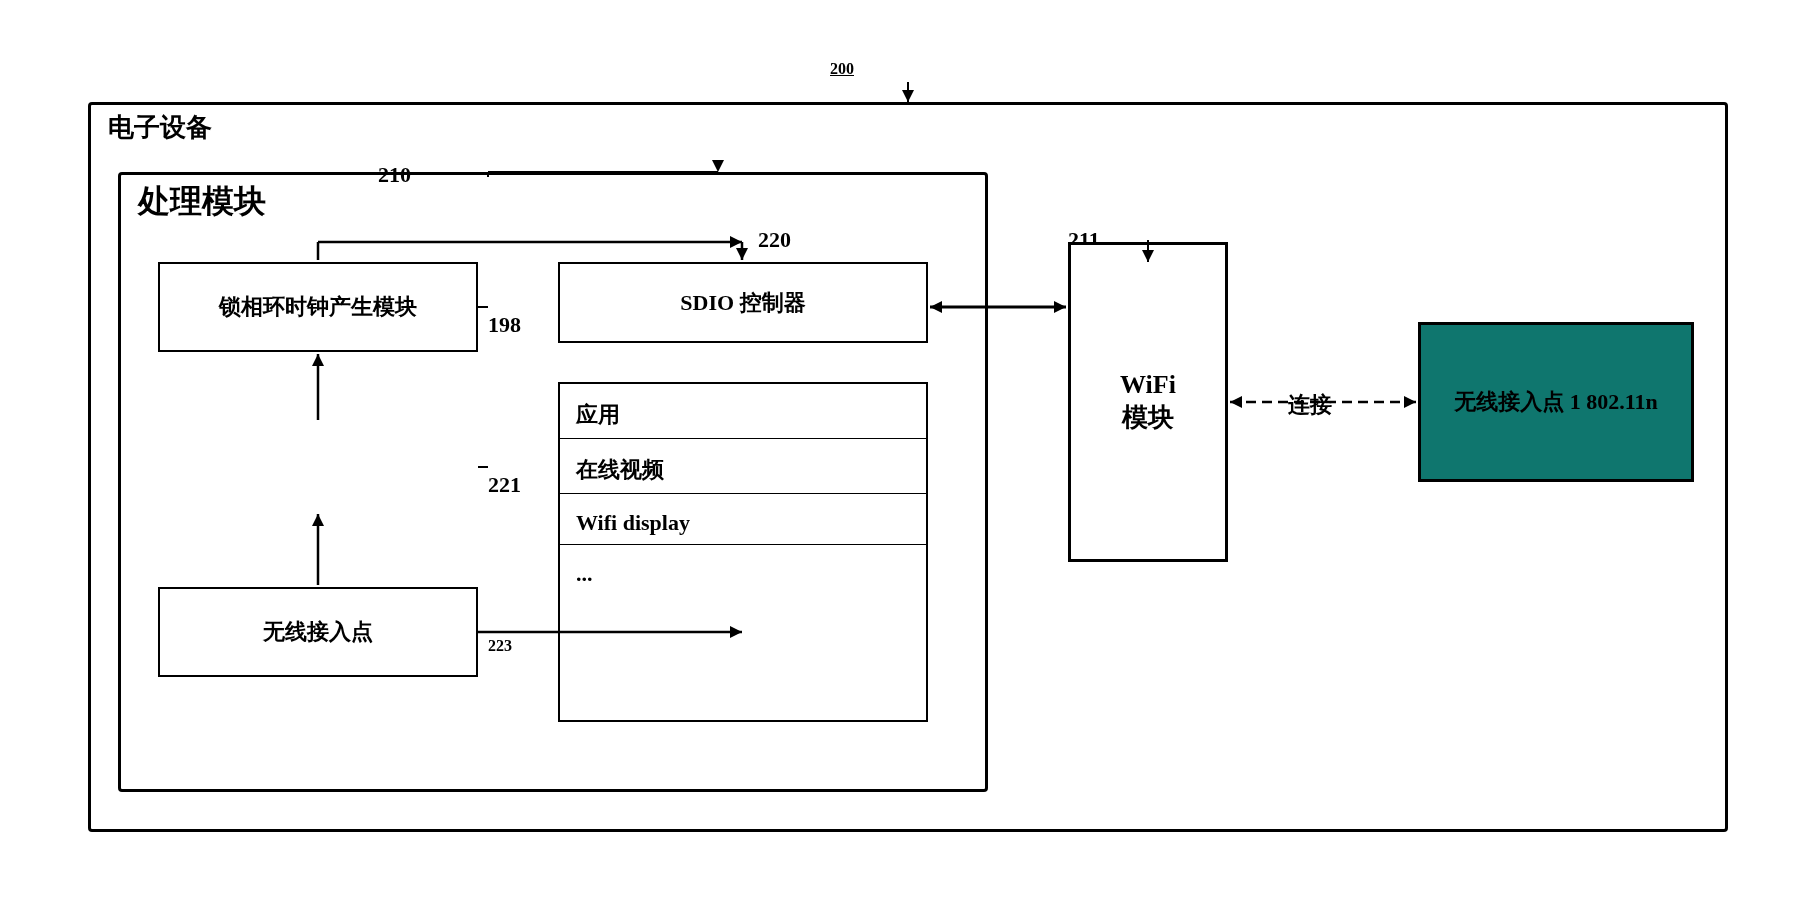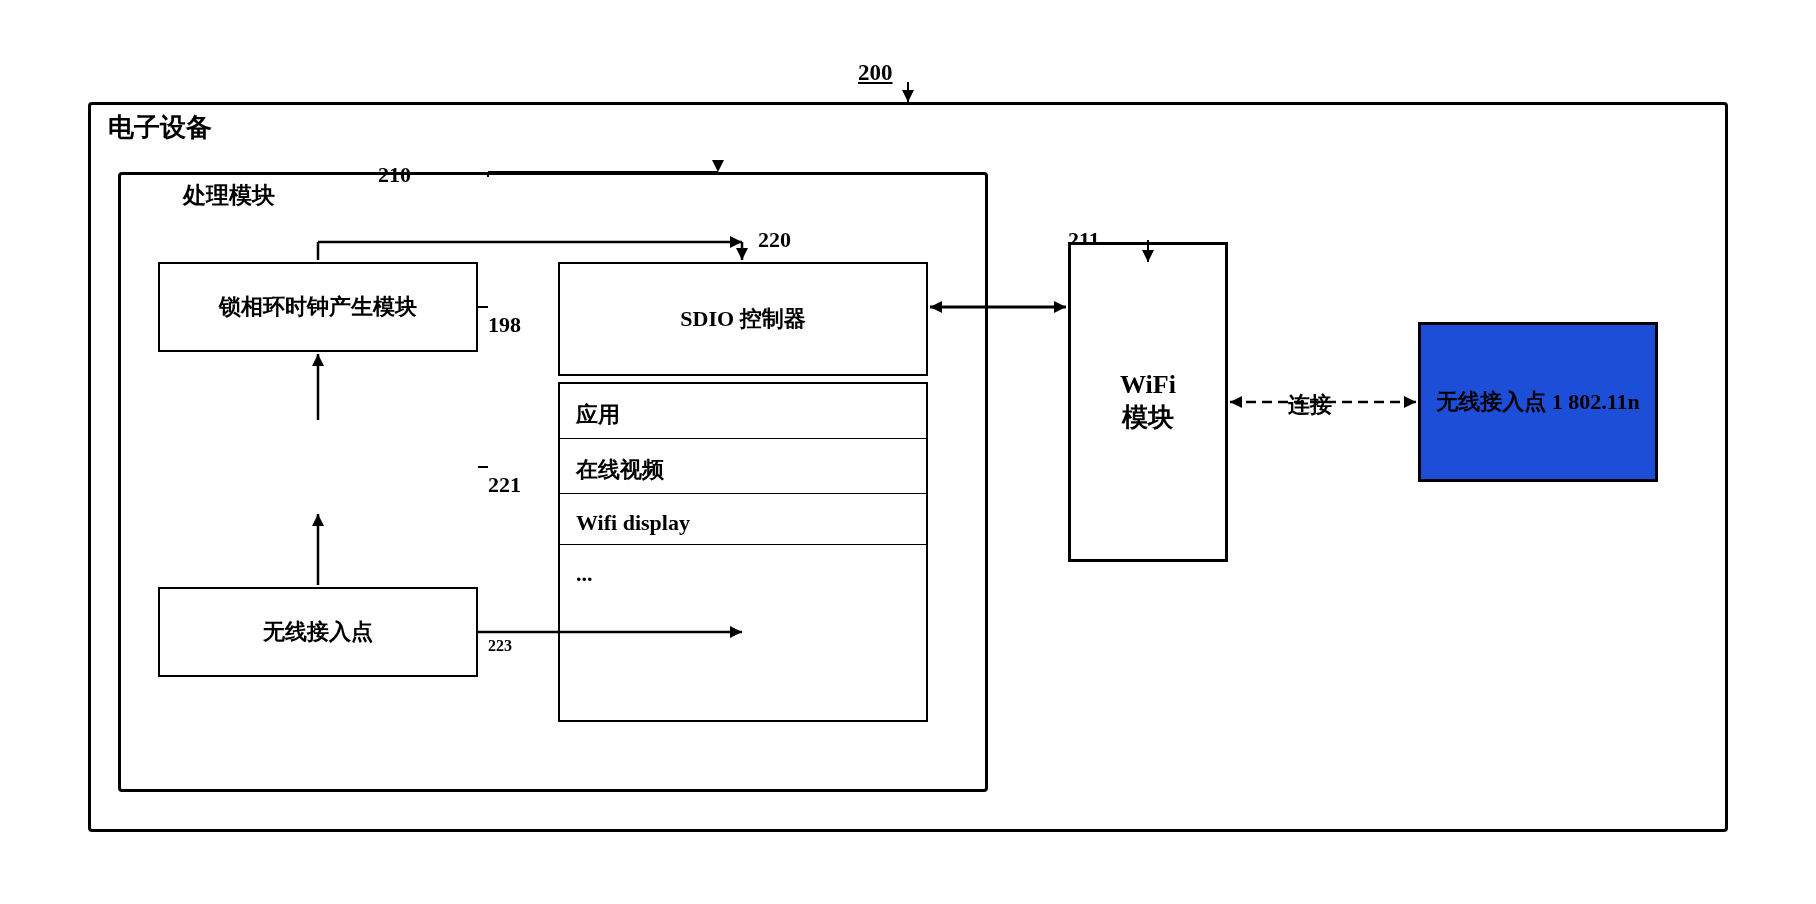--- a/index.html
+++ b/index.html
@@ -42,23 +42,22 @@
       left: 60px;
       width: 870px;
       height: 620px;
       border: 3px solid #000;
       border-radius: 4px;
     }
     .processing-label {
       position: absolute;
       top: 138px;
       left: 80px;
-      font-size: 23px;
-      font-weight: bold;
-      margin-left: 45px;
+      font-size: 32px;
+      font-weight: bold;
     }
     
     .module-box {
       position: absolute;
       border: 2.5px solid #000;
       display: flex;
       align-items: center;
       justify-content: center;
       font-size: 22px;
       font-weight: bold;
@@ -102,21 +101,21 @@
     }
     .app-list-item:last-child {
       border-bottom: none;
     }
     
     .sdio-box {
       position: absolute;
       top: 220px;
       left: 500px;
       width: 370px;
-      height: 114px;
+      height: 81px;
       border: 2.5px solid #000;
       display: flex;
       align-items: center;
       justify-content: center;
       font-size: 22px;
       font-weight: bold;
       background: #fff;
     }
     
     .wifi-module-box {
@@ -133,37 +132,37 @@
       font-weight: bold;
       text-align: center;
       background: #fff;
       writing-mode: horizontal-tb;
     }
     
     .wireless-ap-box {
       position: absolute;
       top: 280px;
       left: 1360px;
-      width: 240px;
+      width: 276px;
       height: 160px;
       border: 3px solid #000;
       display: flex;
       align-items: center;
       justify-content: center;
       font-size: 22px;
       font-weight: bold;
       text-align: right;
-      background: #1d4ed8;
+      background: #0f766e;
     }
     
     .label-200 {
       position: absolute;
       top: 18px;
-      left: 800px;
-      font-size: 23px;
+      left: 772px;
+      font-size: 16px;
       font-weight: bold;
       text-decoration: underline;
     }
     .label-210 {
       position: absolute;
       top: 120px;
       left: 320px;
       font-size: 22px;
       font-weight: bold;
     }

